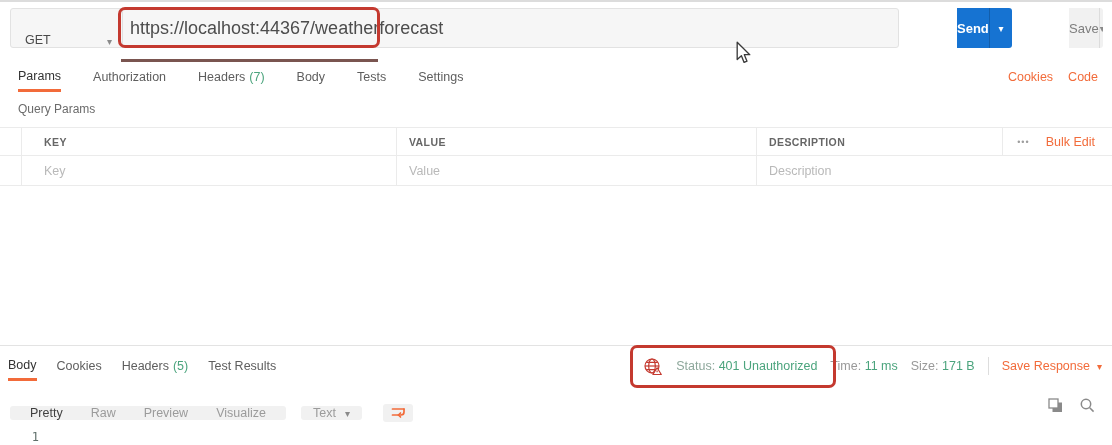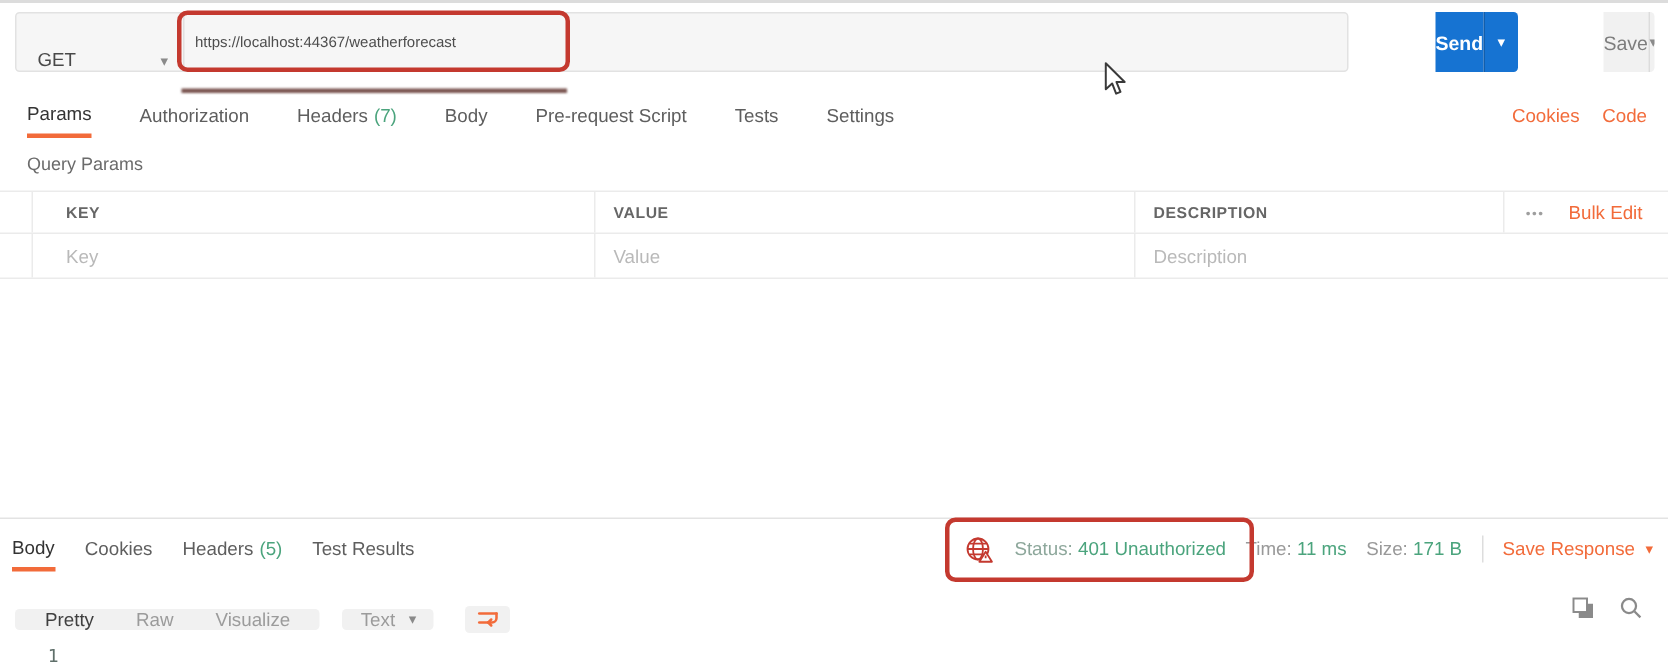--- a/index.html
+++ b/index.html
@@ -11,21 +11,21 @@
   .app{position:relative;width:1112px;height:445px;background:#fff;overflow:hidden;
        font-family:"Liberation Sans",sans-serif;color:#444;}
   .top-line{position:absolute;top:0;left:0;right:0;height:2px;background:#dcdcdc;}
 
   
   .req-bar{position:absolute;top:8px;left:10px;width:1093px;height:40px;display:flex;align-items:stretch;}
   .url-shell{display:flex;flex:1;background:#f6f6f6;border:1px solid #e2e2e2;border-radius:3px;margin-right:10px;}
   .method-select{width:112px;display:flex;align-items:flex-end;justify-content:space-between;
        padding:0 10px 0 14px;border-right:1px solid #e0e0e0;cursor:pointer;font-size:12.5px;color:#494949;}
   .method-select .caret{color:#8a8a8a;font-size:10px;}
-  .url-field{flex:1;display:flex;align-items:center;padding-left:7px;font-size:10px;color:#4d4d4d;}
+  .url-field{flex:1;display:flex;align-items:center;padding-left:7px;font-size:18px;color:#4d4d4d;}
   .btn-group{display:flex;height:40px;border-radius:3px;overflow:hidden;padding-left:48px;}
   .send-group{width:103px;margin-right:9px;}
   .send-main{flex:1;background:var(--send-blue);color:#fff;font-weight:700;font-size:13px;
        border:none;cursor:pointer;font-family:inherit;}
   .send-caret{width:31px;background:var(--send-blue);border:none;border-left:1px solid rgba(0,0,0,0.18);
        color:#fff;font-size:10px;cursor:pointer;}
   .save-group{width:82px;}
   .save-main{flex:1;background:#f1f1f1;color:#7d7d7d;font-size:13px;border:none;cursor:pointer;font-family:inherit;}
   .save-caret{width:30px;background:#f1f1f1;border:none;border-left:1px solid #dcdcdc;color:#8a8a8a;font-size:10px;cursor:pointer;}
 
@@ -126,23 +126,20 @@
         <span>Authorization</span>
       </div>
     <div class="tab">
       <span>Headers</span>
       <span class="count">(7)</span>
     </div>
     <div class="tab">
         <span>Body</span>
       </div>
     <div class="tab">
-        <span>Pre-request Script</span>
-      </div>
-    <div class="tab">
         <span>Tests</span>
       </div>
     <div class="tab">
         <span>Settings</span>
       </div>
   </div>
   <div class="right-links">
     <span class="link-orange">Cookies</span>
     <span class="link-orange">Code</span>
   </div>
@@ -227,20 +224,21 @@
     <span class="save-resp">
       <span>Save Response</span>
       <span class="caret">▾</span>
     </span>
   </div>
 
   <div class="resp-toolbar">
     <div class="seg-group">
       <span class="seg active">Pretty</span>
       <span class="seg">Raw</span>
+      <span class="seg">Preview</span>
       <span class="seg">Visualize</span>
     </div>
     <div class="fmt-select">
       <span>Text</span>
       <span class="caret">▾</span>
     </div>
     <div class="wrap-box">
       <span class="tool-icon">
         <svg width="18" height="18" viewBox="0 0 18 18" fill="none" stroke="var(--accent-orange)" stroke-width="1.7" stroke-linecap="round" stroke-linejoin="round">
           <path d="M3.5 5h11.5"></path>

